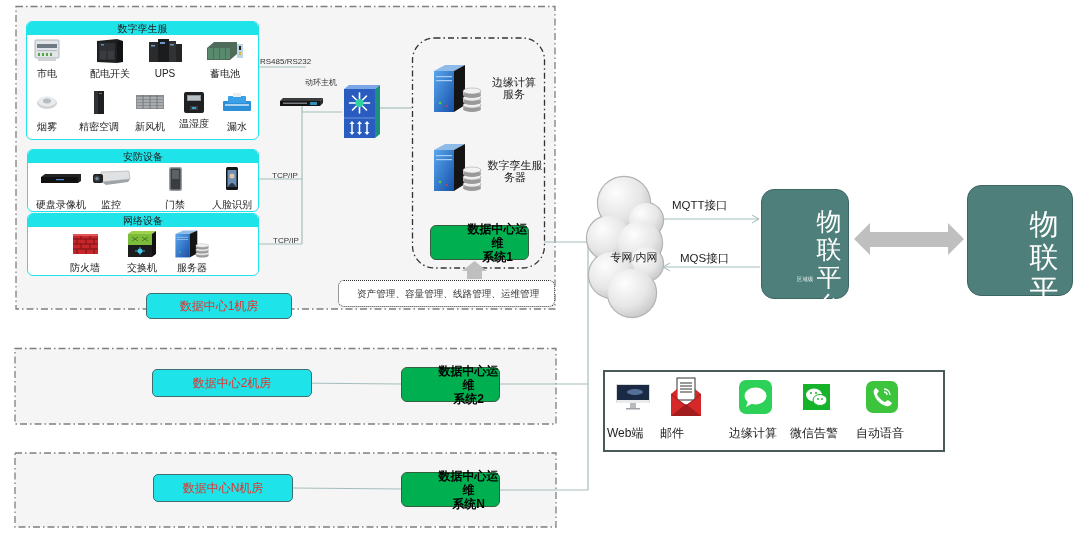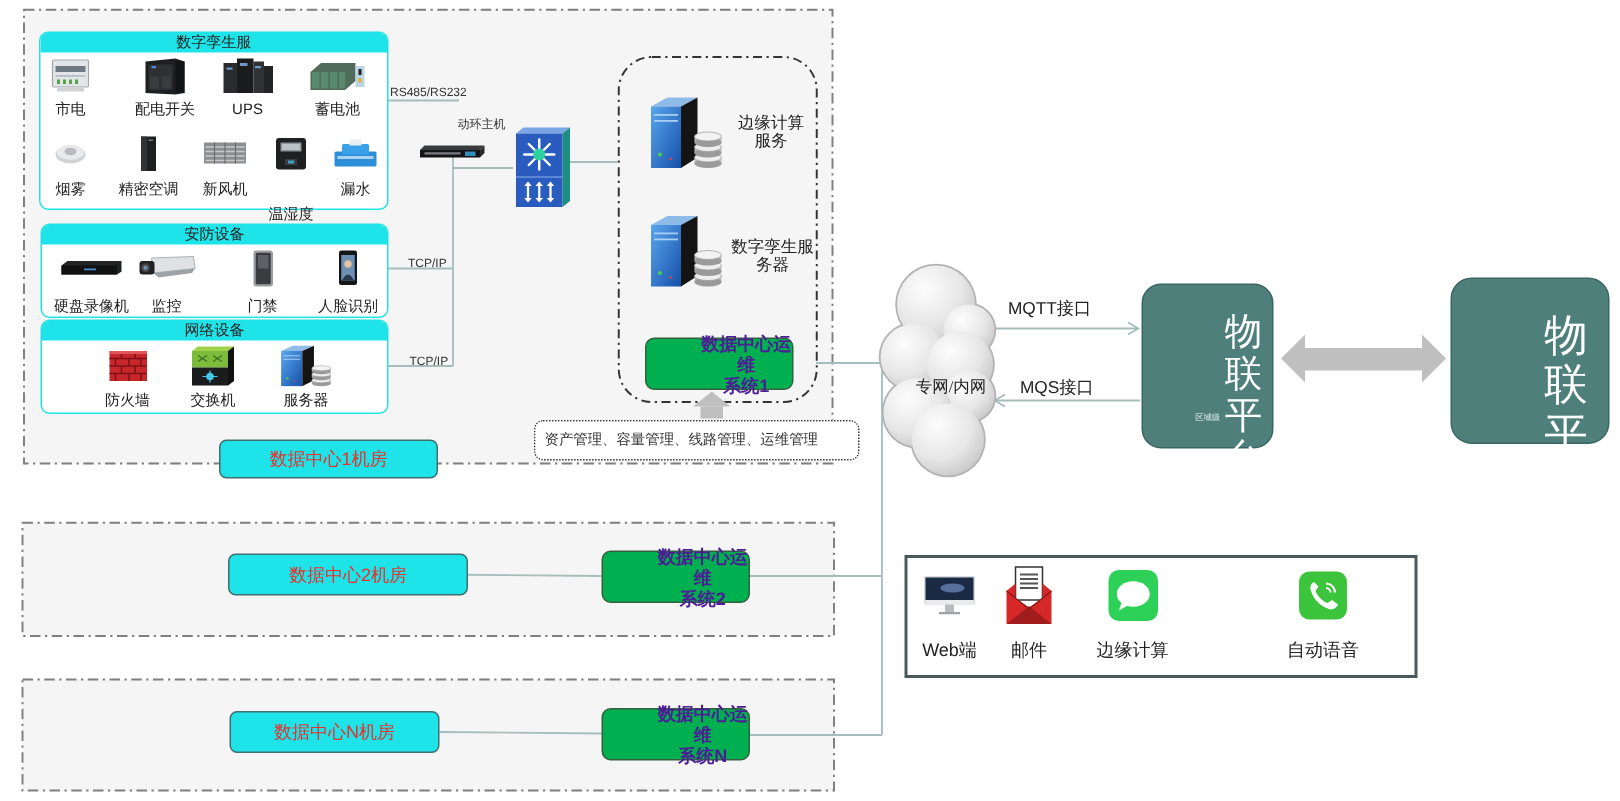--- a/index.html
+++ b/index.html
@@ -23,45 +23,45 @@
   }
   .dev { position: absolute; }
   .ico { display: flex; align-items: center; justify-content: center; }
   .lbl { font-size: 10px; line-height: 12px; text-align: center; white-space: nowrap; color: #222; }
 
   .tiny { font-size: 8px; color: #333; white-space: nowrap; position: absolute; }
   .svc-label { position: absolute; font-size: 11px; line-height: 12px; text-align: center; color: #222; white-space: nowrap; }
 
   .ops-box {
     position: absolute; box-sizing: border-box; background: var(--ops-green, #00B050);
-    border: 1px solid #35603F; border-radius: 6px; color: #4c1d95; font-weight: bold;
+    border: 1px solid #35603F; border-radius: 6px; color: #000000; font-weight: bold;
     font-size: 12px; line-height: 14px; display: flex; flex-direction: column;
     align-items: center; justify-content: center; text-align: center; padding-left: 36px;
   }
   .room-label {
     position: absolute; box-sizing: border-box; background: var(--cyan, #1EE3E8);
     border: 1px solid #3F6F6F; border-radius: 5px; color: var(--room-text-red, #E5322D);
     font-size: 12px; display: flex; align-items: center; justify-content: center;
   }
   .mgmt {
-    position: absolute; box-sizing: border-box; left: 356px; top: 280px; width: 217px; height: 27px;
+    position: absolute; box-sizing: border-box; left: 338px; top: 280px; width: 217px; height: 27px;
     border: 1px dotted #333; border-radius: 6px; background: #fff; font-size: 9.6px;
-    line-height: 25px; padding-left: 6px; color: #333; white-space: nowrap;
+    line-height: 25px; padding-left: 18px; color: #333; white-space: nowrap;
   }
   .platform {
     position: absolute; box-sizing: border-box; background: var(--platform, #4E7F7B);
     border: 1px solid #3B6662; color: #fff; text-align: center;
   }
   .platform .pl-line { display: block; padding-left: 48px; }
   .label-11 { position: absolute; font-size: 11.5px; color: #222; white-space: nowrap; }
   .alert-box {
     position: absolute; box-sizing: border-box; left: 603px; top: 370px; width: 342px; height: 82px;
     border: 2px solid #4A5959; background: #fff;
   }
-  .alert-lbl { font-size: 12px; line-height: 12px; text-align: center; white-space: nowrap; color: #222; }
+  .alert-lbl { font-size: 12px; line-height: 12px; white-space: nowrap; color: #222; }
 </style>
 </head>
 <body>
 
 <div id="page">
 
   <svg width="0" height="0" style="position:absolute">
     <defs>
       <linearGradient id="gBlue" x1="0" y1="0" x2="1" y2="1">
         <stop offset="0" stop-color="#5aa6ee"></stop>
@@ -255,21 +255,21 @@
   <div class="dev" style="left:172px;top:88px;width:44px">
     <div class="ico" style="height:28px">
       <svg width="22" height="23" viewBox="0 0 22 23">
           <rect x="1" y="1" width="20" height="21" rx="2" fill="#1f2022"></rect>
           <rect x="4" y="4" width="14" height="6" fill="#8d9499"></rect>
           <rect x="5" y="5" width="12" height="4" fill="#b9c2c6"></rect>
           <rect x="7" y="15" width="8" height="4" fill="#3b3d40"></rect>
           <rect x="9" y="16" width="4" height="2" fill="#3fa0c8"></rect>
         </svg>
     </div>
-    <div class="lbl" style="margin-top:22px">温湿度</div>
+    <div class="lbl" style="margin-top:2px">温湿度</div>
   </div>
 
   <div class="dev" style="left:215px;top:88px;width:44px">
     <div class="ico" style="height:28px">
       <svg width="30" height="20" viewBox="0 0 30 20">
           <rect x="1" y="9" width="28" height="10" rx="1" fill="#2d8fd8"></rect>
           <rect x="6" y="4" width="18" height="7" rx="1" fill="#3aa0e8"></rect>
           <rect x="11" y="1" width="8" height="4" fill="#e9eef2"></rect>
           <rect x="3" y="12" width="24" height="2" fill="#fff" opacity=".6"></rect>
         </svg>
@@ -373,21 +373,21 @@
             <line x1="5" y1="7" x2="11" y2="11"></line>
             <line x1="11" y1="7" x2="5" y2="11"></line>
             <line x1="15" y1="7" x2="21" y2="11"></line>
             <line x1="21" y1="7" x2="15" y2="11"></line>
           </g>
         </svg>
     </div>
     <div class="lbl" style="margin-top:3px">交换机</div>
   </div>
 
-  <div class="dev" style="left:179px;top:229px;width:50px">
+  <div class="dev" style="left:167px;top:229px;width:50px">
     <div class="ico" style="height:30px">
       <svg width="36" height="28" viewBox="0 0 51 49" preserveAspectRatio="none">
           <use href="#sym-server"></use>
         </svg>
     </div>
     <div class="lbl" style="margin-top:3px">服务器</div>
   </div>
 
   <div class="tiny" style="left:260px;top:57px">RS485/RS232</div>
   <div class="tiny" style="left:305px;top:77px">动环主机</div>
@@ -538,20 +538,34 @@
     <div class="ico" style="height:42px">
       <svg width="35" height="36" viewBox="0 0 35 36">
           <rect x="1" y="1" width="33" height="34" rx="7" fill="#2ed158"></rect>
           <ellipse cx="17.5" cy="17" rx="11" ry="8.5" fill="#fff"></ellipse>
           <path d="M10 22 L8 28 L15 24Z" fill="#fff"></path>
         </svg>
     </div>
     <div class="alert-lbl" style="margin-top:9px">边缘计算</div>
   </div>
 
+  <div class="dev" style="left:790px;top:376px;width:52px">
+    <div class="ico" style="height:42px">
+      <svg width="29" height="28" viewBox="0 0 29 28">
+          <rect x="1" y="1" width="27" height="26" fill="#14b329"></rect>
+          <ellipse cx="12" cy="12" rx="8" ry="6.5" fill="#fff"></ellipse>
+          <ellipse cx="18" cy="17" rx="7" ry="5.5" fill="#fff" stroke="#14b329" stroke-width="1"></ellipse>
+          <circle cx="9" cy="10" r="1" fill="#14b329"></circle>
+          <circle cx="14" cy="10" r="1" fill="#14b329"></circle>
+          <circle cx="16" cy="16" r=".9" fill="#14b329"></circle>
+          <circle cx="20" cy="16" r=".9" fill="#14b329"></circle>
+        </svg>
+    </div>
+    <div class="alert-lbl" style="margin-top:9px">微信告警</div>
+  </div>
 
   <div class="dev" style="left:856px;top:376px;width:52px">
     <div class="ico" style="height:42px">
       <svg width="34" height="34" viewBox="0 0 34 34">
           <rect x="1" y="1" width="32" height="32" rx="7" fill="#3cc43c"></rect>
           <path d="M11 8 C9 9 8 11 9 14 C11 20 15 24 21 26 C24 27 26 25 27 23 L23 20 L20 22 C17 21 13 17 12 14 L14 11Z" fill="#fff"></path>
           <path d="M19 9 A6 6 0 0 1 25 15" fill="none" stroke="#fff" stroke-width="1.3"></path>
           <path d="M19 12 A3 3 0 0 1 22 15" fill="none" stroke="#fff" stroke-width="1.3"></path>
         </svg>
     </div>

